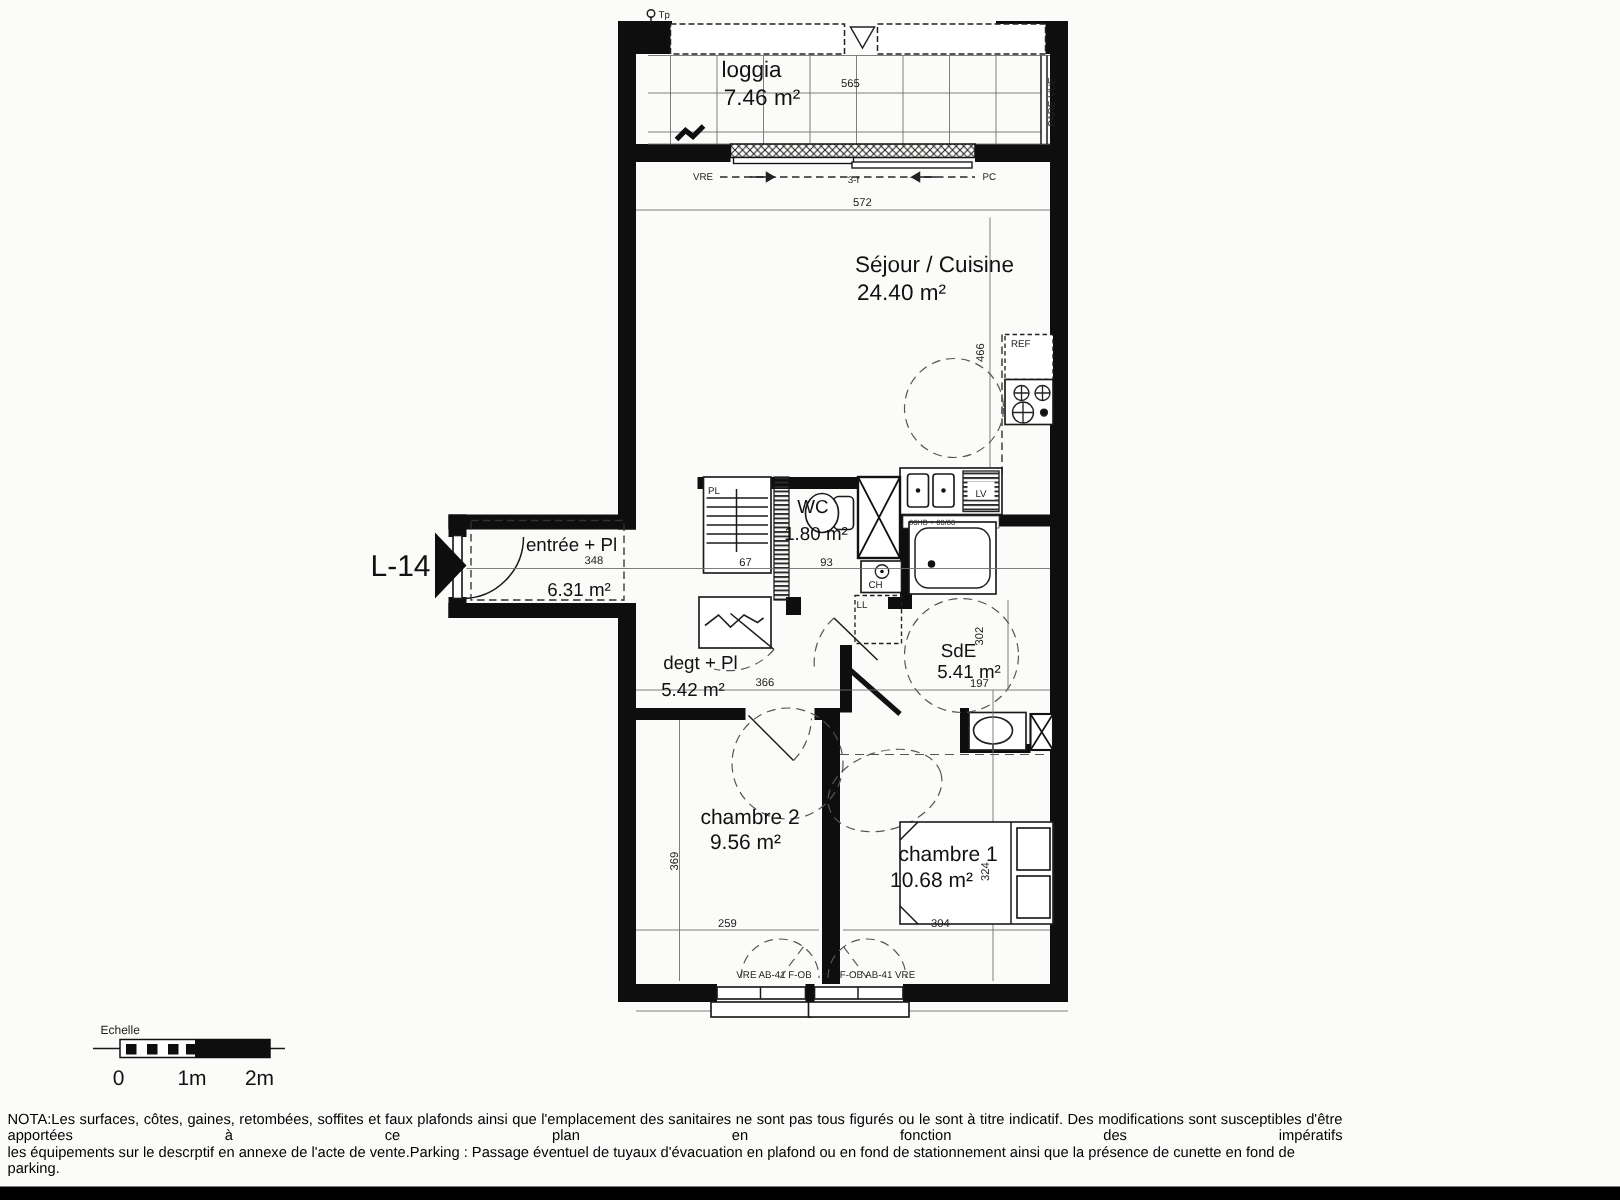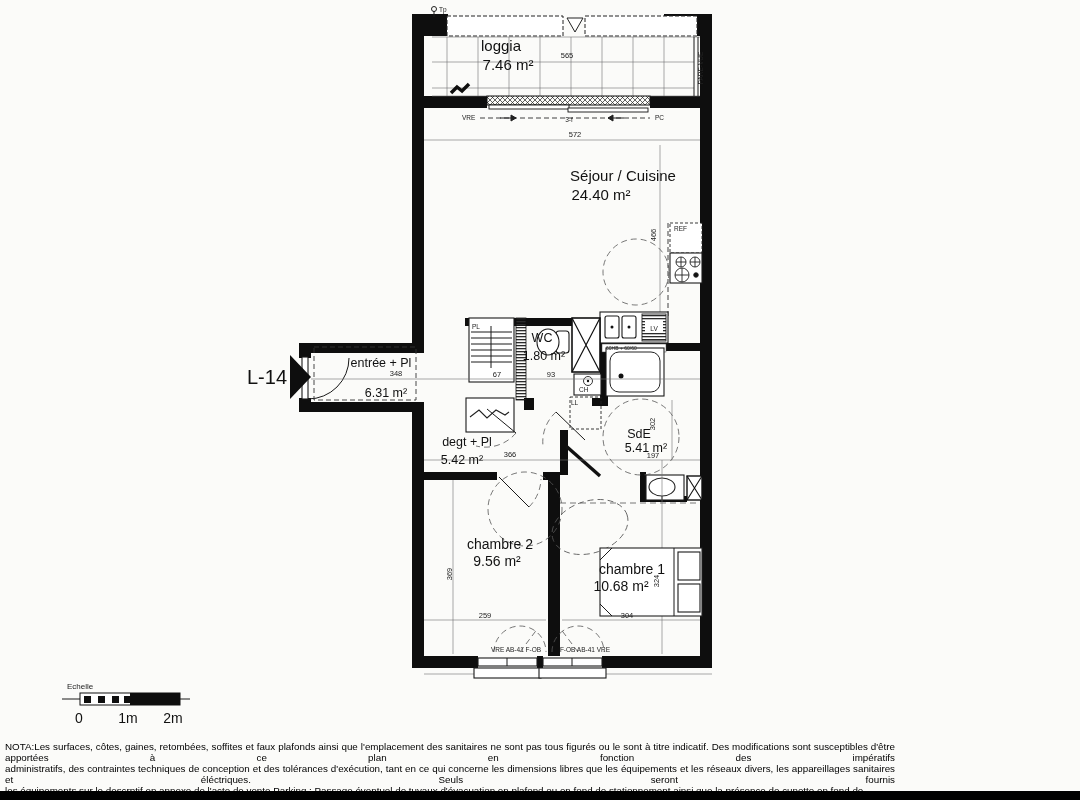--- a/index.html
+++ b/index.html
@@ -273,17 +273,16 @@
     <rect x="112" y="696" width="7" height="7" fill="#0e0e0e"></rect>
     <rect x="124" y="696" width="6" height="7" fill="#0e0e0e"></rect>
     <text class="mid" x="79" y="723" font-size="14" fill="#111">0</text>
     <text class="mid" x="128" y="723" font-size="14" fill="#111">1m</text>
     <text class="mid" x="173" y="723" font-size="14" fill="#111">2m</text>
   </g>
 </svg>
 
   <div id="nota">
     <div class="just">NOTA:Les surfaces, côtes, gaines, retombées, soffites et faux plafonds ainsi que l'emplacement des sanitaires ne sont pas tous figurés ou le sont à titre indicatif. Des modifications sont susceptibles d'être apportées à ce plan en fonction des impératifs</div>
-    <div class="just">administratifs, des contraintes techniques de conception et des tolérances d'exécution, tant en ce qui concerne les dimensions libres que les équipements  et les réseaux divers, les appareillages sanitaires et éléctriques. Seuls seront fournis</div>
     <div>les équipements sur le descrptif en annexe de l'acte de vente.Parking : Passage éventuel de tuyaux d'évacuation en plafond ou en fond de stationnement ainsi que la présence de cunette en fond de parking.</div>
   </div>
   <div id="bottombar"></div>
 </div>
 
 </body></html>

